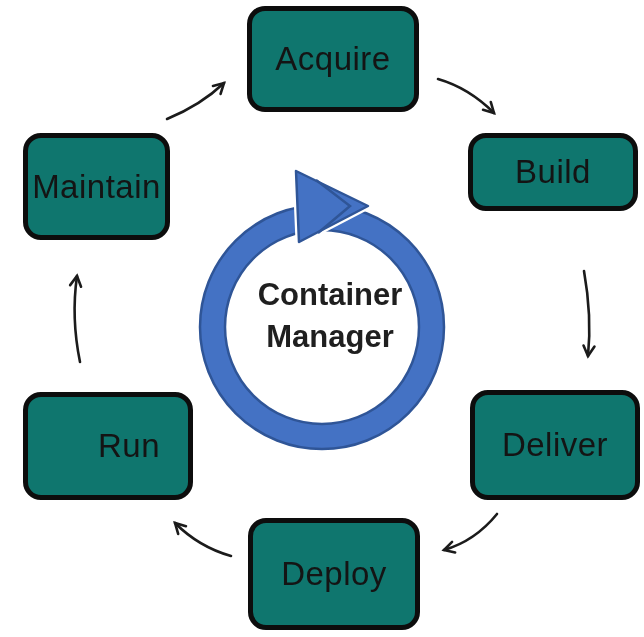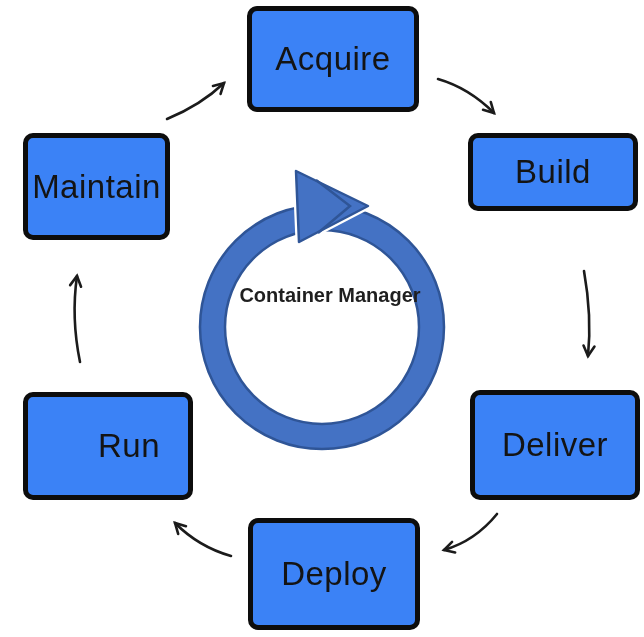--- a/index.html
+++ b/index.html
@@ -12,23 +12,23 @@
     overflow: hidden;
   }
   .layer {
     position: absolute;
     left: 0; top: 0;
     width: 644px; height: 637px;
   }
   .node {
     position: absolute;
     box-sizing: border-box;
-    background: #3b82f6;
+    background: #0f766e;
     border: 5px solid #0d0d0d;
-    border-radius: 10px;
+    border-radius: 18px;
     display: flex;
     align-items: center;
     justify-content: center;
     z-index: 2;
   }
   .node span {
     font-size: 33px;
     font-weight: 400;
     color: #141414;
     letter-spacing: 0.5px;
@@ -38,21 +38,21 @@
   .node-build    { left: 468px; top: 133px; width: 170px; height: 78px; }
   .node-deliver  { left: 470px; top: 390px; width: 170px; height: 110px; }
   .node-deploy   { left: 248px; top: 518px; width: 172px; height: 112px; }
   .node-run      { left: 23px;  top: 392px; width: 170px; height: 108px; padding-left: 42px; }
   .node-maintain { left: 23px;  top: 133px; width: 147px; height: 107px; }
   .center-label {
     position: absolute;
     left: 215px; top: 274px;
     width: 230px;
     text-align: center;
-    font-size: 20px;
+    font-size: 31px;
     font-weight: 700;
     line-height: 42px;
     color: #1f1f1f;
     z-index: 3;
   }
   .connector {
     fill: none;
     stroke: #1b1b1b;
     stroke-width: 2.6px;
     stroke-linecap: round;

